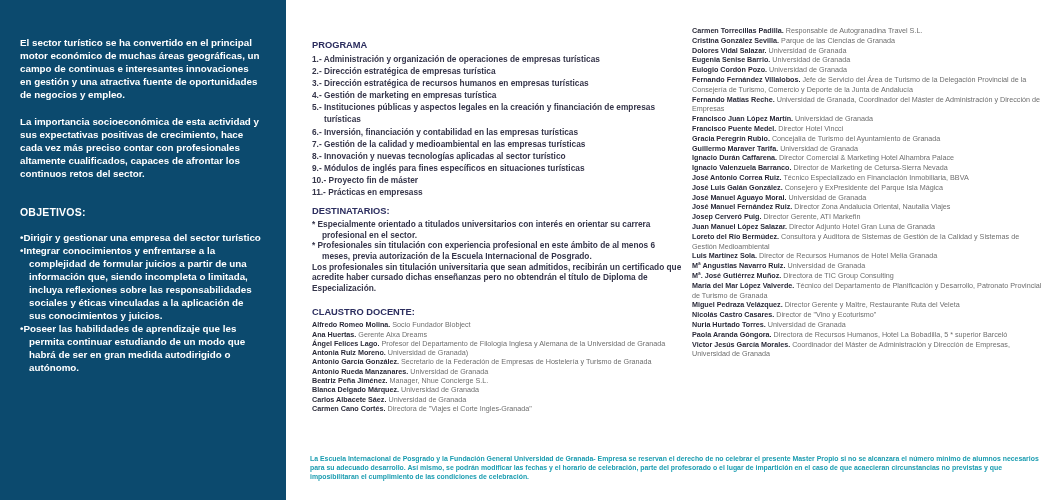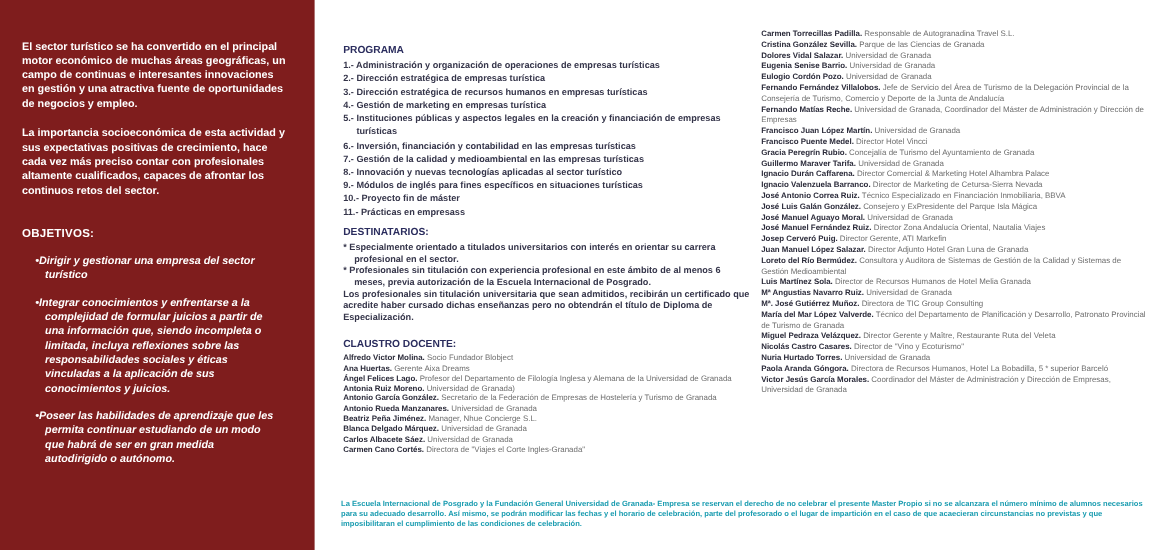--- a/index.html
+++ b/index.html
@@ -10,36 +10,35 @@
     background: #ffffff;
     overflow: hidden;
     font-family: "Liberation Sans", sans-serif;
   }
 
   
   .teal-panel {
     position: absolute;
     left: 0; top: 0;
     width: 286px; height: 500px;
-    background: #7f1d1d;
+    background: #0c4a6e;
     color: #ffffff;
     box-sizing: border-box;
     padding: 36px 24px 0 20px;
     font-weight: bold;
     font-size: 9.8px;
     line-height: 13px;
   }
   .teal-panel p { margin: 0 0 14px 0; }
   .objectives-title { margin: 26px 0 12px 0; font-size: 10.5px; letter-spacing: 0.2px; }
   .objective-list { margin: 0; padding: 0; list-style: none; }
   .objective-list li {
     padding-left: 9px;
     text-indent: -9px;
-    margin: 12px;
-    font-style: italic;
+    margin: 0;
   }
   .objective-list li::before { content: "\2022 "; }
 
   
   .col-middle {
     position: absolute;
     left: 312px; top: 40px;
     width: 370px;
   }
   .section-title {
@@ -158,21 +157,21 @@
 
           <li>Profesionales sin titulación con experiencia profesional en este ámbito de al menos 6 meses, previa autorización de la Escuela Internacional de Posgrado.</li>
         </ul>
       <p class="dest-note">Los profesionales sin titulación universitaria que sean admitidos, recibirán un certificado que acredite haber cursado dichas enseñanzas pero no obtendrán el título de Diploma de Especialización.</p>
     </div>
 
     <div class="claustro-block">
       <h2 class="section-title">CLAUSTRO DOCENTE:</h2>
       <ul class="member-list">
 
-          <li><span class="member-name">Alfredo Victor Molina.</span><span class="member-role"> Socio Fundador Blobject</span></li>
+          <li><span class="member-name">Alfredo Romeo Molina.</span><span class="member-role"> Socio Fundador Blobject</span></li>
 
           <li><span class="member-name">Ana Huertas.</span><span class="member-role"> Gerente Aixa Dreams</span></li>
 
           <li><span class="member-name">Ángel Felices Lago.</span><span class="member-role"> Profesor del Departamento de Filología Inglesa  y Alemana de la Universidad de Granada</span></li>
 
           <li><span class="member-name">Antonia Ruiz Moreno.</span><span class="member-role"> Universidad de Granada)</span></li>
 
           <li><span class="member-name">Antonio García González.</span><span class="member-role"> Secretario de la Federación de Empresas de Hostelería y Turismo de Granada</span></li>
 
           <li><span class="member-name">Antonio Rueda Manzanares.</span><span class="member-role"> Universidad de Granada</span></li>

